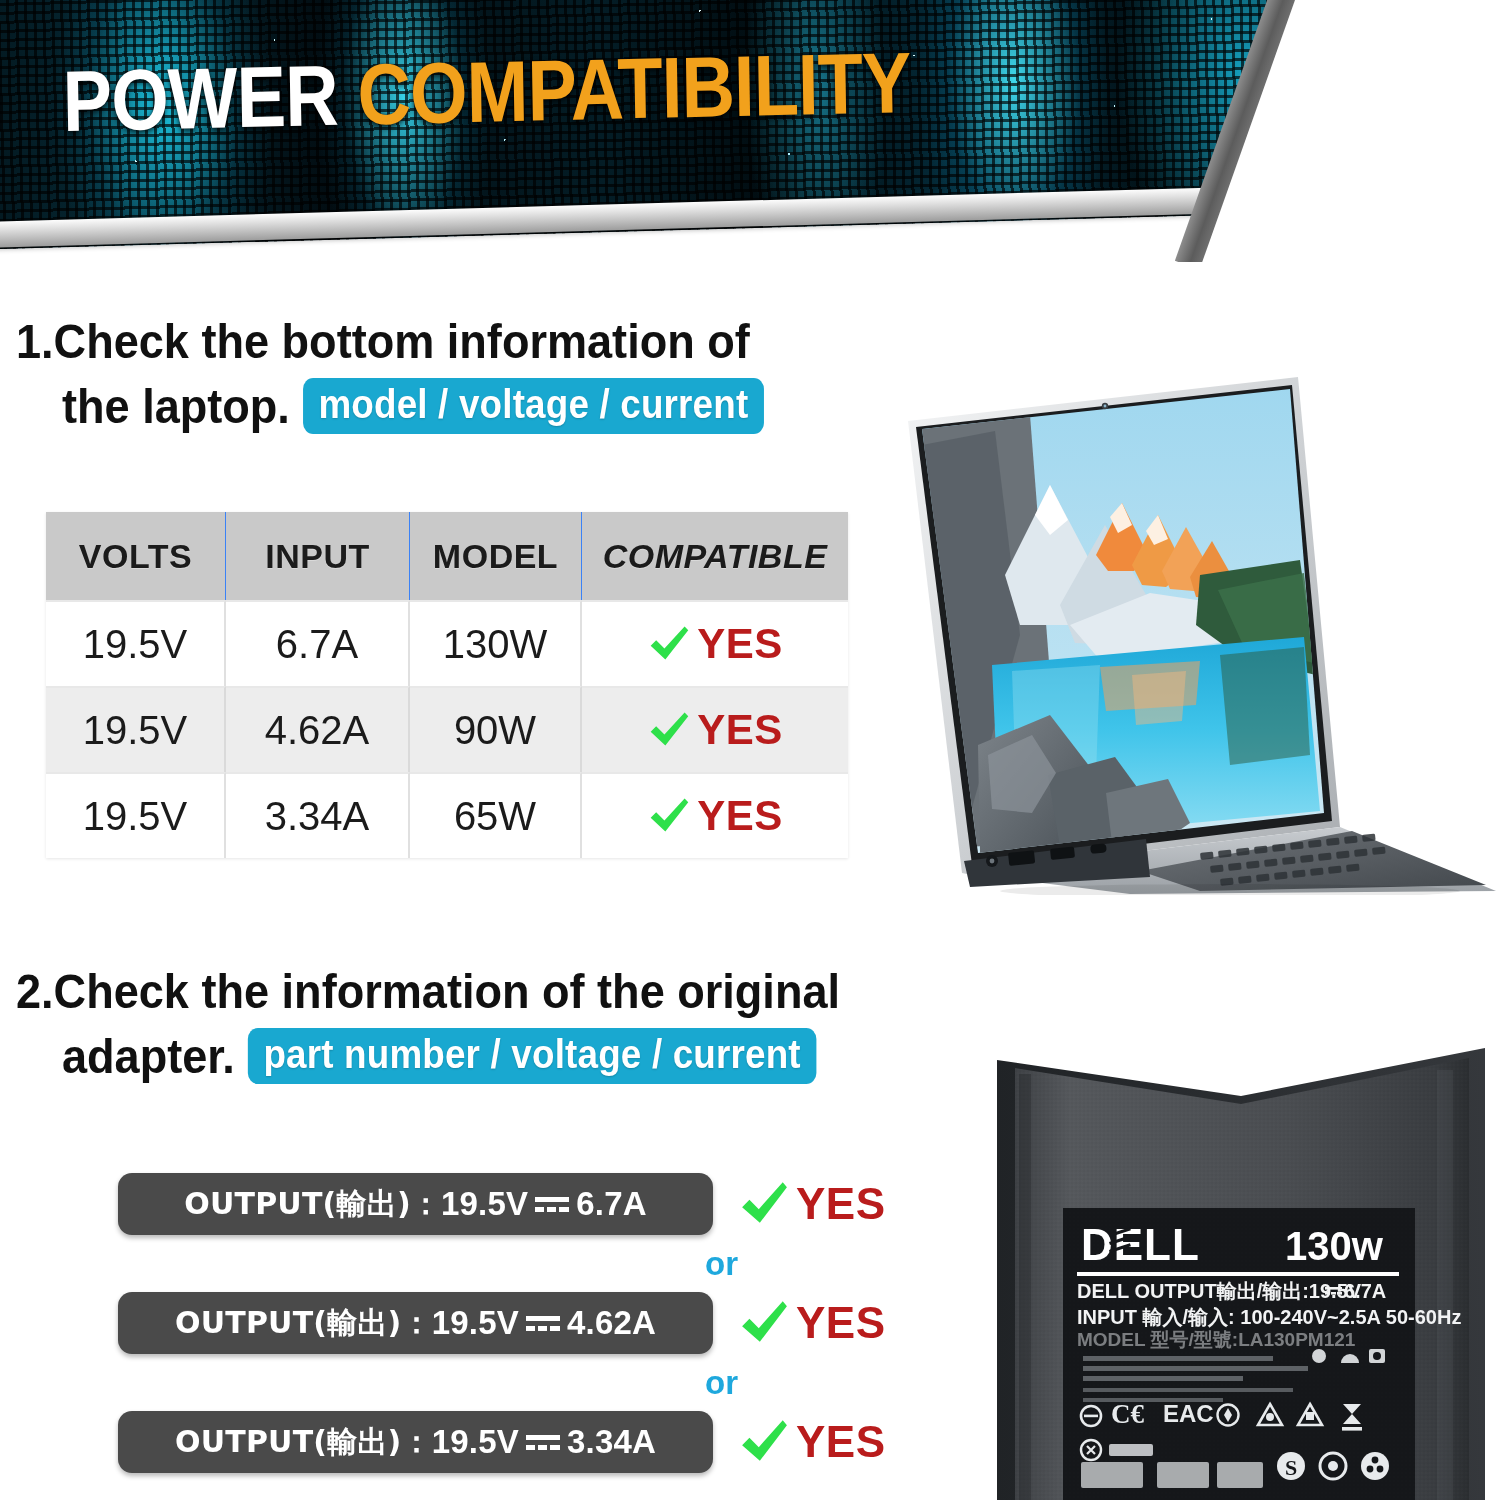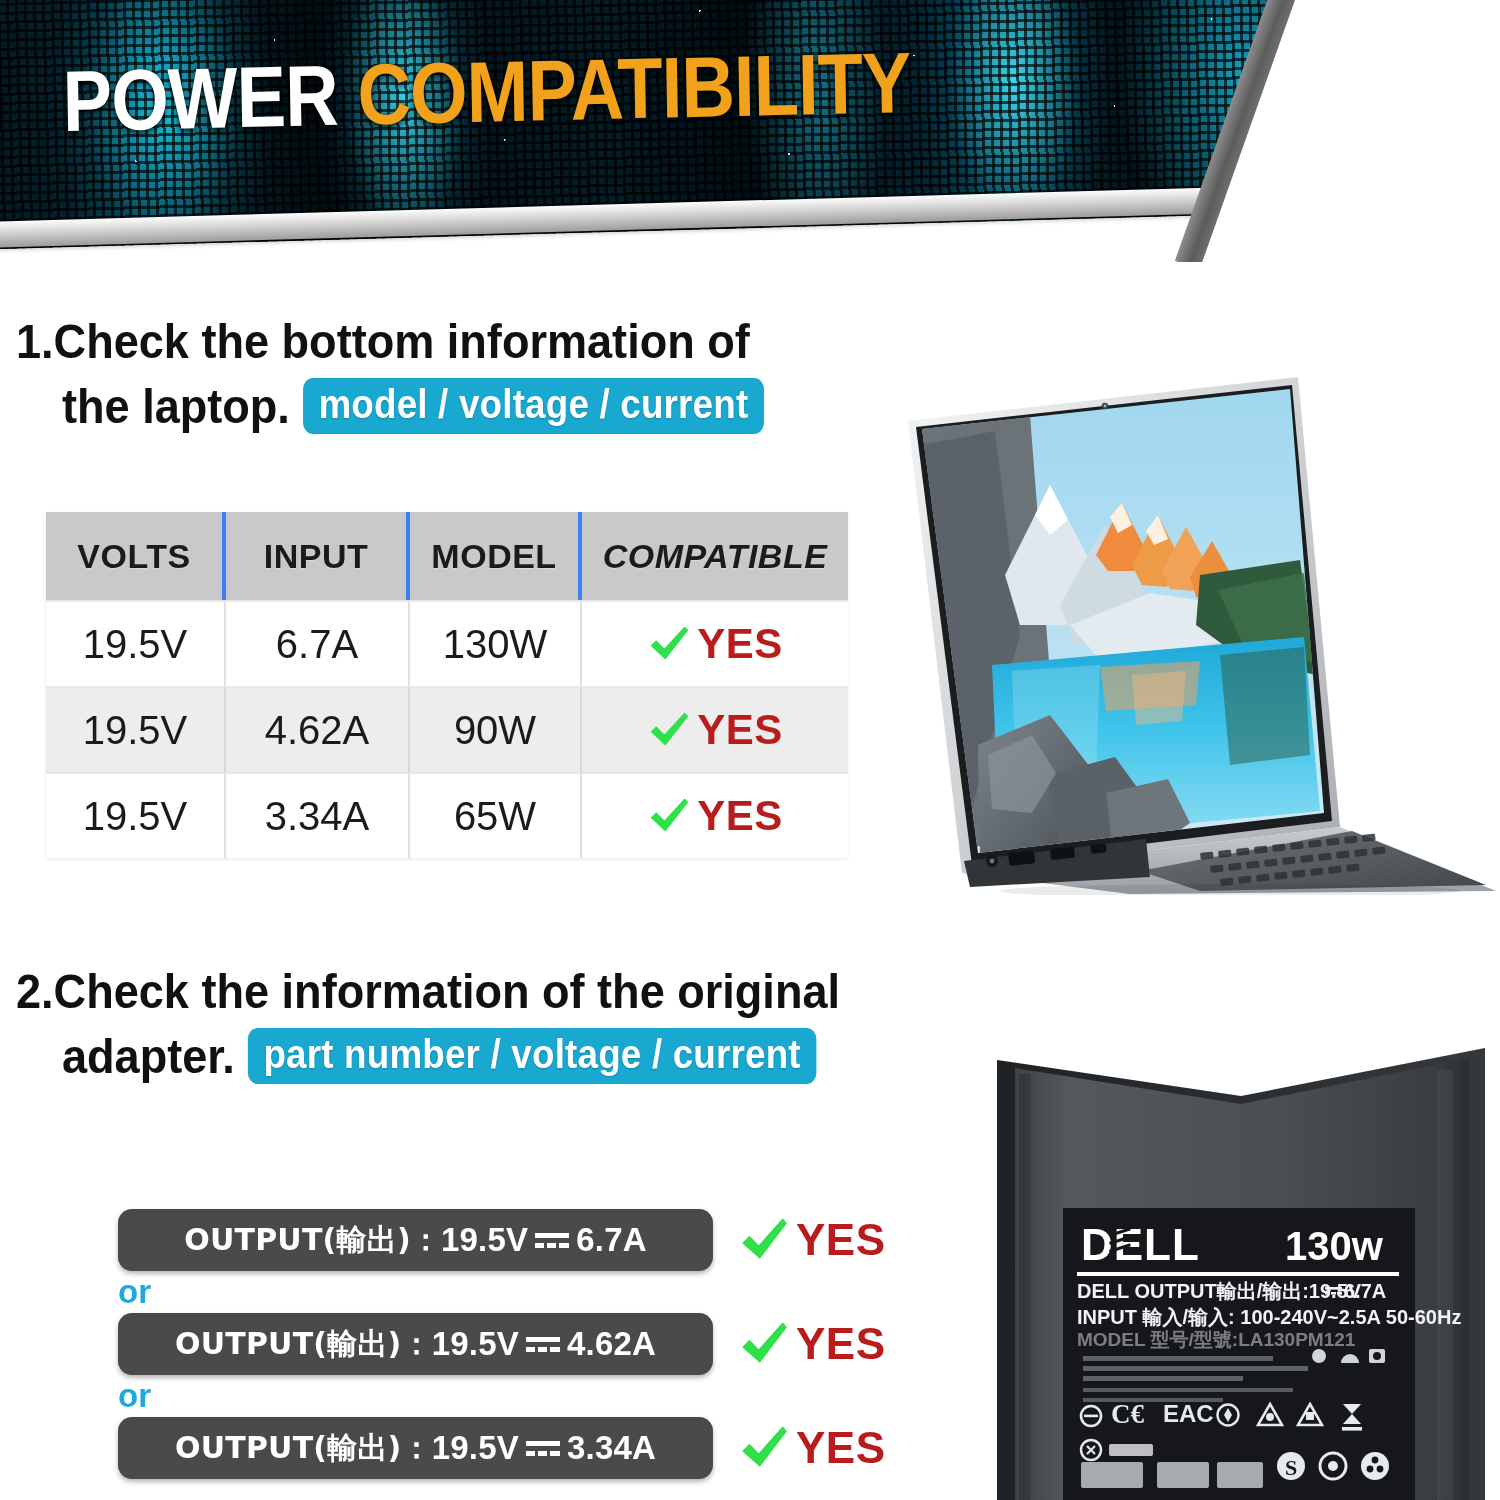--- a/index.html
+++ b/index.html
@@ -107,21 +107,21 @@
     box-shadow:0 1px 3px rgba(0,0,0,.10);
   }
   #spec-table th, #spec-table td{
     text-align:center; vertical-align:middle;
     font-family:"Liberation Sans Narrow","Liberation Sans", sans-serif;
   }
   #spec-table thead th{
     background:#c9c9c9; color:#1b1b1b;
     font-size:34px; font-weight:700; letter-spacing:.5px;
     height:88px;
-    border-right:4px solid #3b82f6;
+    border-right:1px solid #3b82f6;
     text-shadow:0 1px 0 rgba(255,255,255,.3);
   }
   #spec-table thead th:last-child{ border-right:none;font-style:italic; }
   #spec-table tbody td{
     font-size:40px; color:#1b1b1b; height:86px;
     border-right:2px solid #e0e0e0;
     border-top:2px solid #e8e8e8;
     background:#fff;
   }
   #spec-table tbody td:last-child{ border-right:none; }
@@ -138,21 +138,21 @@
     font-family:"Liberation Sans Narrow","Liberation Sans", sans-serif;
   }
 
   
   #laptop{ position:absolute; left:900px; top:375px; width:600px; height:520px; }
 
   
   #adapter{ position:absolute; left:985px; top:1000px; width:515px; height:500px; }
 
   
-  #outputs{ position:absolute; left:118px; top:1172px; width:790px;margin-top:36px; }
+  #outputs{ position:absolute; left:118px; top:1172px; width:790px; }
   .out-row{ display:flex; align-items:center; height:64px; }
   .out-pill{
     background:#4a4a4a; color:#fff; border-radius:14px;
     height:62px; display:flex; align-items:center; justify-content:center;
     padding:0 20px; min-width:595px;
     box-shadow:0 3px 5px rgba(0,0,0,.28);
     font-size:33px; font-weight:700; white-space:nowrap;
     font-family:"Liberation Sans Narrow","Liberation Sans", sans-serif;
     letter-spacing:.2px;
   }
@@ -163,21 +163,21 @@
   }
   .dc-sym i{ position:absolute; left:0; background:#fff; height:5px; display:block; }
   .dc-sym i.bar{ top:3px; width:34px; }
   .dc-sym i.d1{ top:13px; width:9px; }
   .dc-sym i.d2{ top:13px; left:12px; width:9px; }
   .dc-sym i.d3{ top:13px; left:24px; width:10px; }
   .out-yes{ display:flex; align-items:center; gap:7px; margin-left:26px; }
   .out-yes .check{ width:50px; height:50px; }
   .out-yes .yes-text{ font-size:44px; }
   .or-row{
-    height:40px; display:flex; align-items:center; justify-content:flex-start;
+    height:55px; display:flex; align-items:center; justify-content:flex-end;
     width:620px;
   }
   .or-text{
     color:#1ea8dd; font-size:33px; font-weight:700;
     font-family:"Liberation Sans Narrow","Liberation Sans", sans-serif;
   }
 </style>
 </head>
 <body>
 

